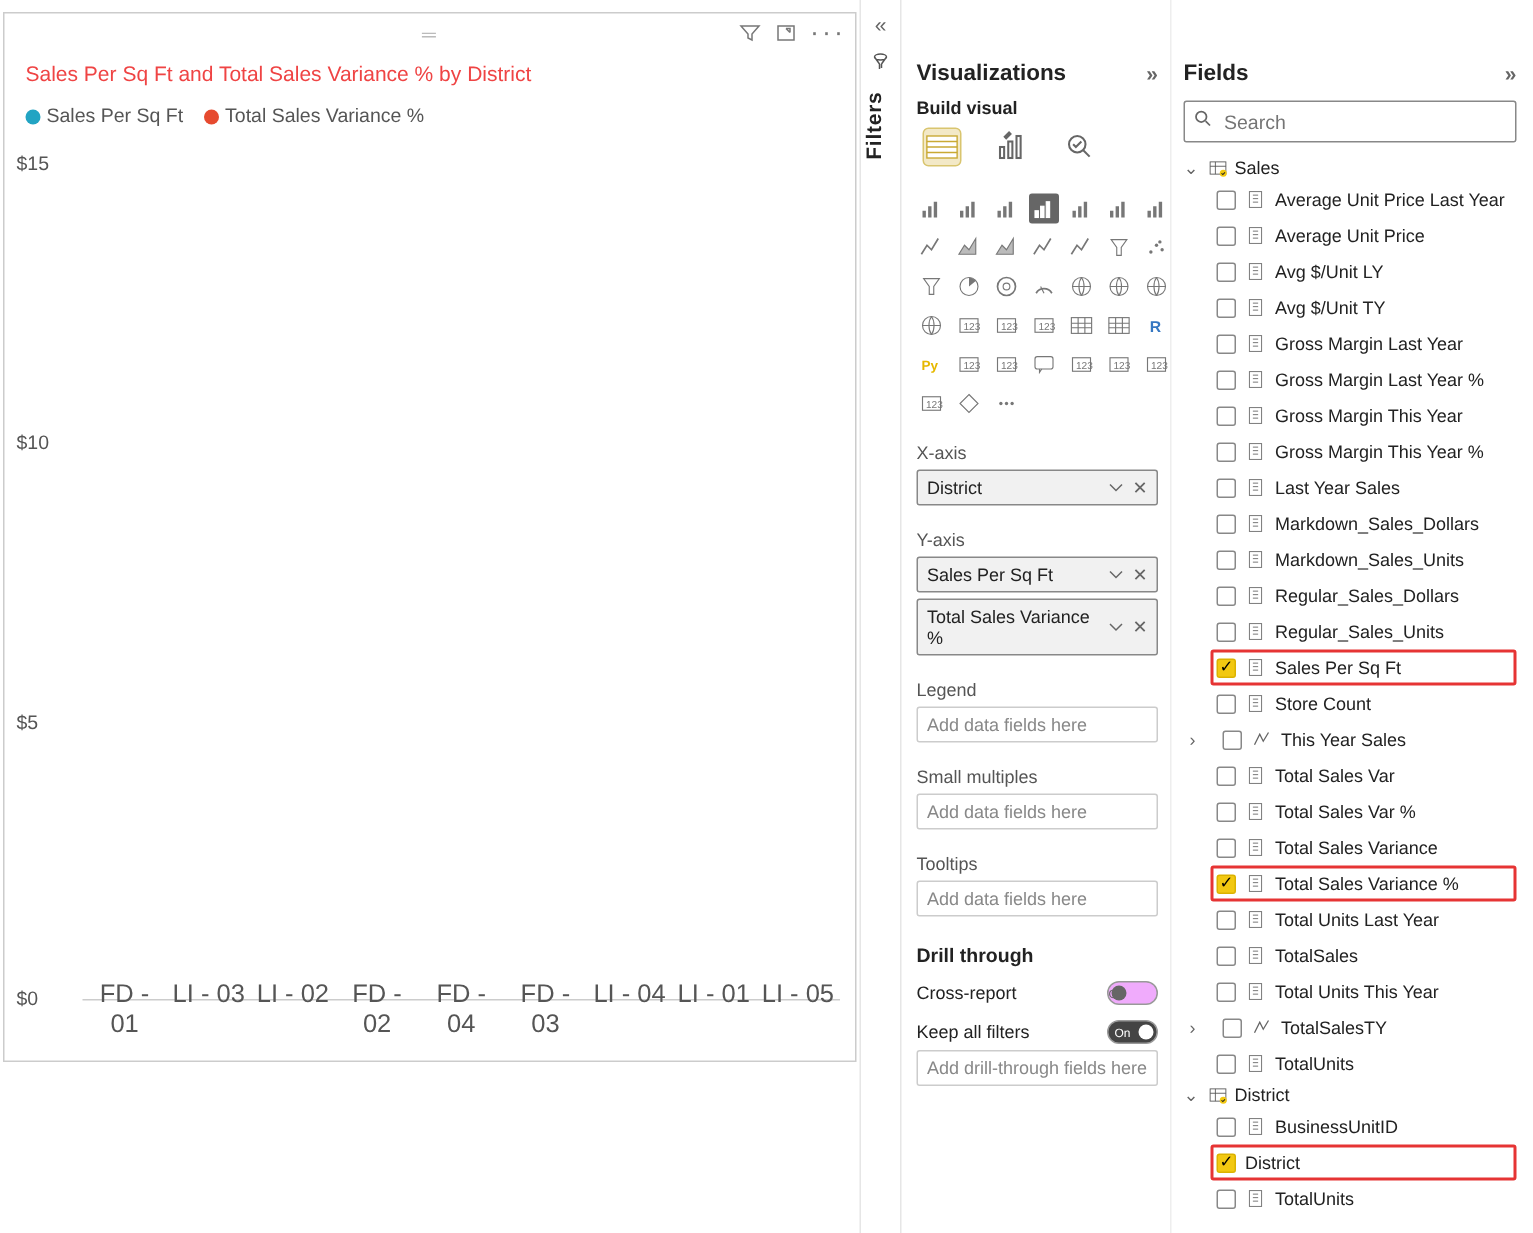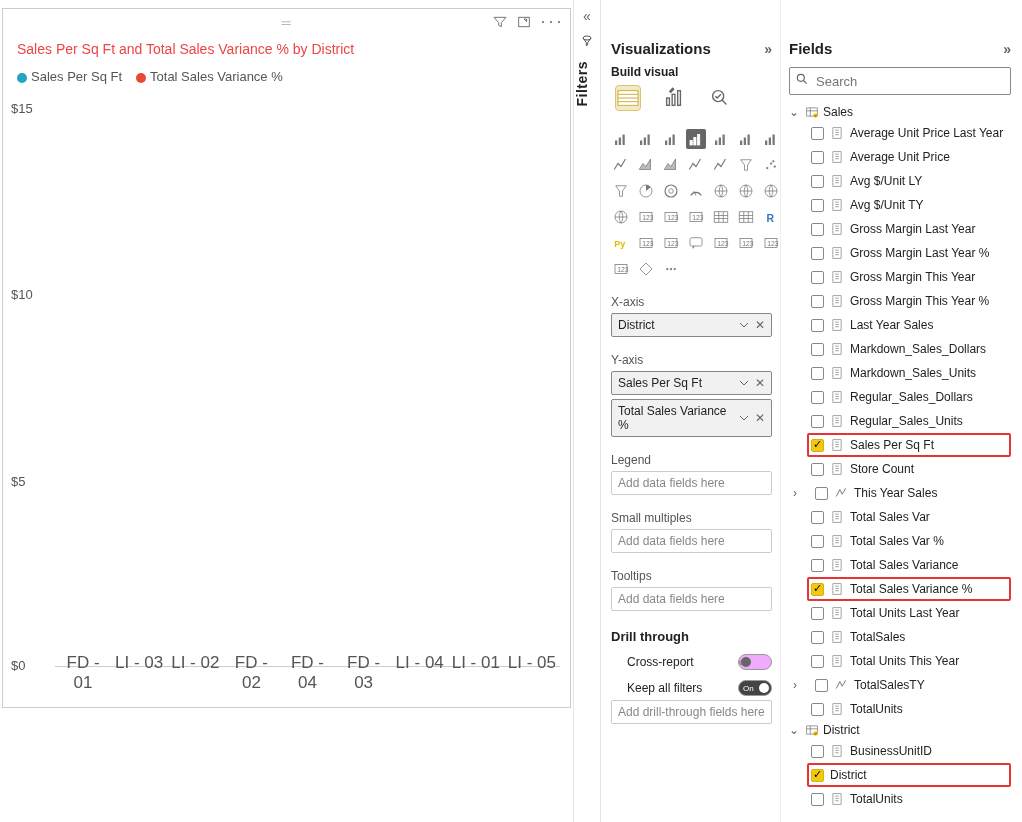--- a/index.html
+++ b/index.html
@@ -35,21 +35,21 @@
   .mode-tab { width:26px; height:26px; border-radius:4px; display:flex; align-items:center; justify-content:center;}
   .mode-sel { background:#f3e9c7; border:1px solid #d9c56f;}
   .viz-grid { display:grid; grid-template-columns: repeat(7, 20px); gap:6px 5px; margin-top:18px;}
   .viz-ic { width:20px; height:20px; display:flex; align-items:center; justify-content:center; color:#666;}
   .viz-ic.sel { background:#666; color:#fff; border-radius:2px;}
   .viz-ic svg { width:18px; height:18px; }
   .field-label { color:#555; margin-top:16px; font-size:12px;}
   .well { border:1px solid #888; border-radius:2px; margin-top:4px; padding:4px 6px; display:flex; justify-content:space-between; align-items:center; background:#f1f1f1; font-size:12px; min-height:24px;}
   .well-empty { border:1px solid #ccc; background:#fff; color:#888; border-radius:2px; margin-top:4px; padding:4px 6px; min-height:24px;}
   .drill-hd { font-weight:600; margin-top:18px; font-size:13px;}
-  .toggle-row { display:flex; justify-content:space-between; align-items:center; margin-top:10px; font-size:12px; color:#222;margin-left:16px;}
+  .toggle-row { display:flex; justify-content:space-between; align-items:center; margin-top:10px; font-size:12px; color:#222;}
   .toggle { width:34px; height:16px; border-radius:8px; border:1px solid #999; position:relative; font-size:8px; display:flex; align-items:center; }
   .toggle-off { background:#f0abfc; justify-content:flex-start; padding-right:3px; color:#666;}
   .toggle-off::before{content:""; position:absolute; left:2px; width:10px; height:10px; border-radius:50%; background:#666;}
   .toggle-on { background:#444; color:#fff; justify-content:flex-start; padding-left:4px;}
   .toggle-on::after{content:""; position:absolute; right:2px; width:10px; height:10px; border-radius:50%; background:#fff;}
   
   .fields-panel { width: 240px; padding:6px 10px 0 8px; overflow:hidden;}
   .search-wrap { position:relative; margin-top:4px;}
   .search-wrap input { width:100%; padding:4px 6px 4px 26px; border:1px solid #888; border-radius:2px; font-size:13px; height:28px;}
   .search-ic { position:absolute; left:6px; top:5px; color:#666; font-size:14px;}

